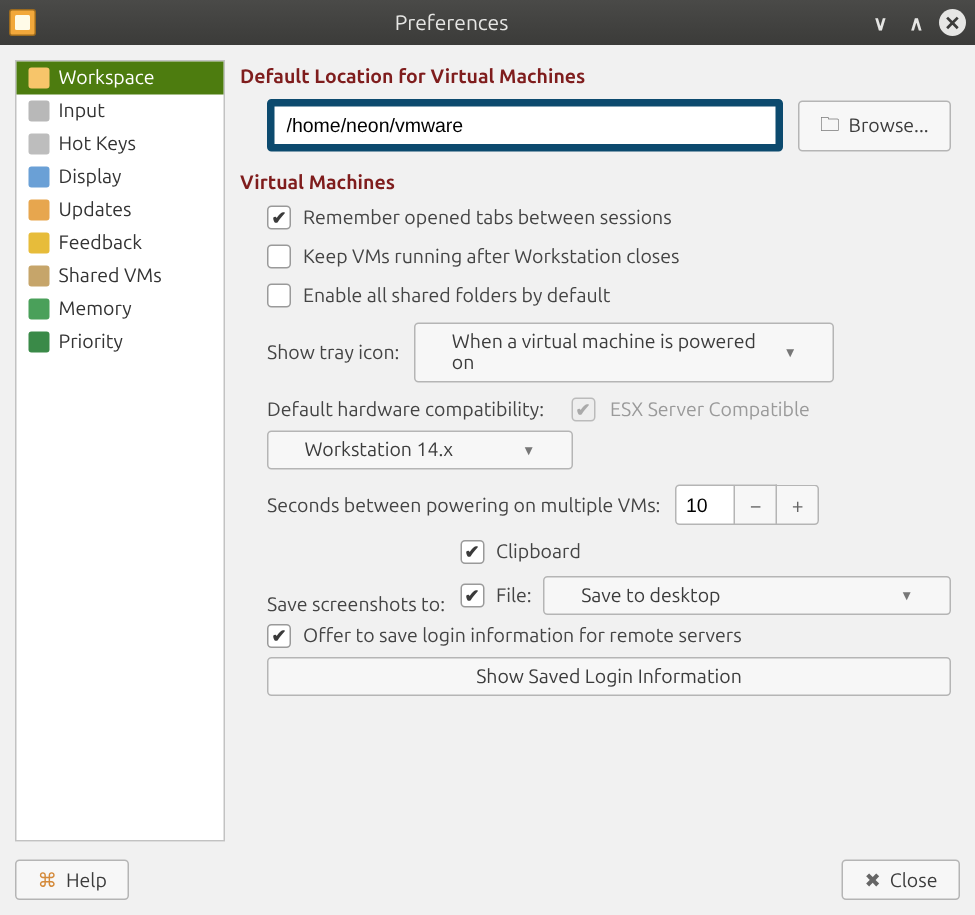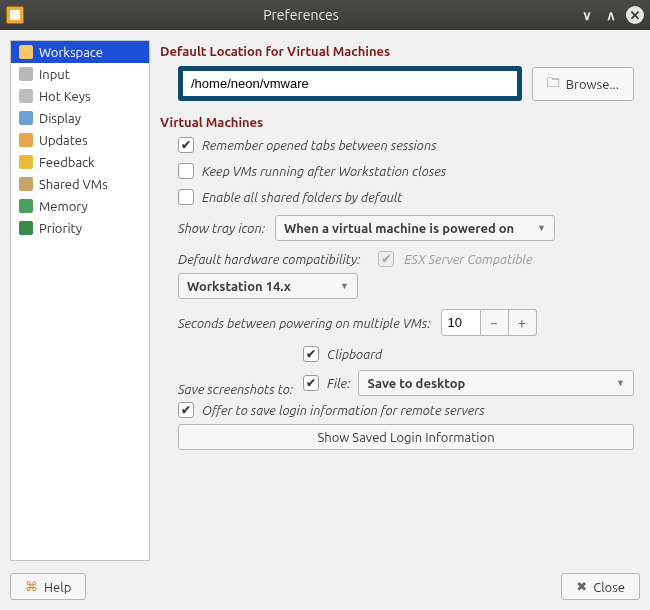--- a/index.html
+++ b/index.html
@@ -76,21 +76,21 @@
 .side-item {
   display: flex;
   align-items: center;
   gap: 6px;
   padding: 4px 8px;
   cursor: default;
   font-size: 13px;
   color: #333;
 }
 .side-item.selected {
-  background: #1d4ed8;
+  background: #4d7c0f;
   color: #fff;
 }
 .side-item .ic {
   width: 14px; height: 14px;
   display: inline-block;
   background: #9aa;
   border-radius: 2px;
 }
 .main {
   flex: 1;
@@ -141,31 +141,30 @@
   background: #fff;
   display: inline-flex;
   align-items: center;
   justify-content: center;
   font-size: 12px;
   color: #3b3b3b;
 }
 .cbox.checked::after { content: "✔"; font-weight: bold; }
 .cbox.disabled { background: #eee; color: #aaa; border-color: #bbb; }
 .select {
-  padding: 5px 8px;
+  padding: 5px 24px;
   background: #f7f7f7;
   border: 1px solid #b5b5b5;
   border-radius: 3px;
   display: inline-flex;
   align-items: center;
   justify-content: space-between;
   gap: 10px;
   font-size: 13px;
   min-width: 120px;
-  font-weight: bold;
 }
 .select .arrow { font-size: 9px; color: #777; }
 .spinner {
   display: inline-flex;
 }
 .spinner input {
   width: 40px;
   padding: 5px 6px;
   border: 1px solid #b5b5b5;
   border-radius: 3px 0 0 3px;
@@ -183,21 +182,21 @@
   font-size: 14px;
   color: #666;
 }
 .spinbtn.last { border-radius: 0 3px 3px 0; }
 .footer {
   display: flex;
   padding: 8px 10px 10px;
   justify-content: space-between;
   border-top: 0;
 }
-.label { color: #444; font-style: italic; }
+.label { color: #444; }
 .disabled { color: #9a9a9a; }
 </style>
 </head>
 <body>
 
 <div class="titlebar">
   <span class="app-icon"></span>
   <span class="title">Preferences</span>
   <div class="wc">
     <span>∨</span>
@@ -279,21 +278,21 @@
           <span class="arrow">▼</span>
         </div>
       </div>
 
       <div class="row indent" style="margin-top:10px">
         <span class="label">Default hardware compatibility:</span>
         <span class="cbox checked disabled" style="margin-left:8px"></span>
         <span class="label disabled">ESX Server Compatible</span>
       </div>
       <div class="row indent">
-        <div class="select" style="width:180px">
+        <div class="select" style="width:204px">
           <span>Workstation 14.x</span>
           <span class="arrow">▼</span>
         </div>
       </div>
 
       <div class="row indent" style="margin-top:10px">
         <span class="label">Seconds between powering on multiple VMs:</span>
         <div class="spinner">
           <input type="text" value="10" style="">
           <span class="spinbtn">−</span>

